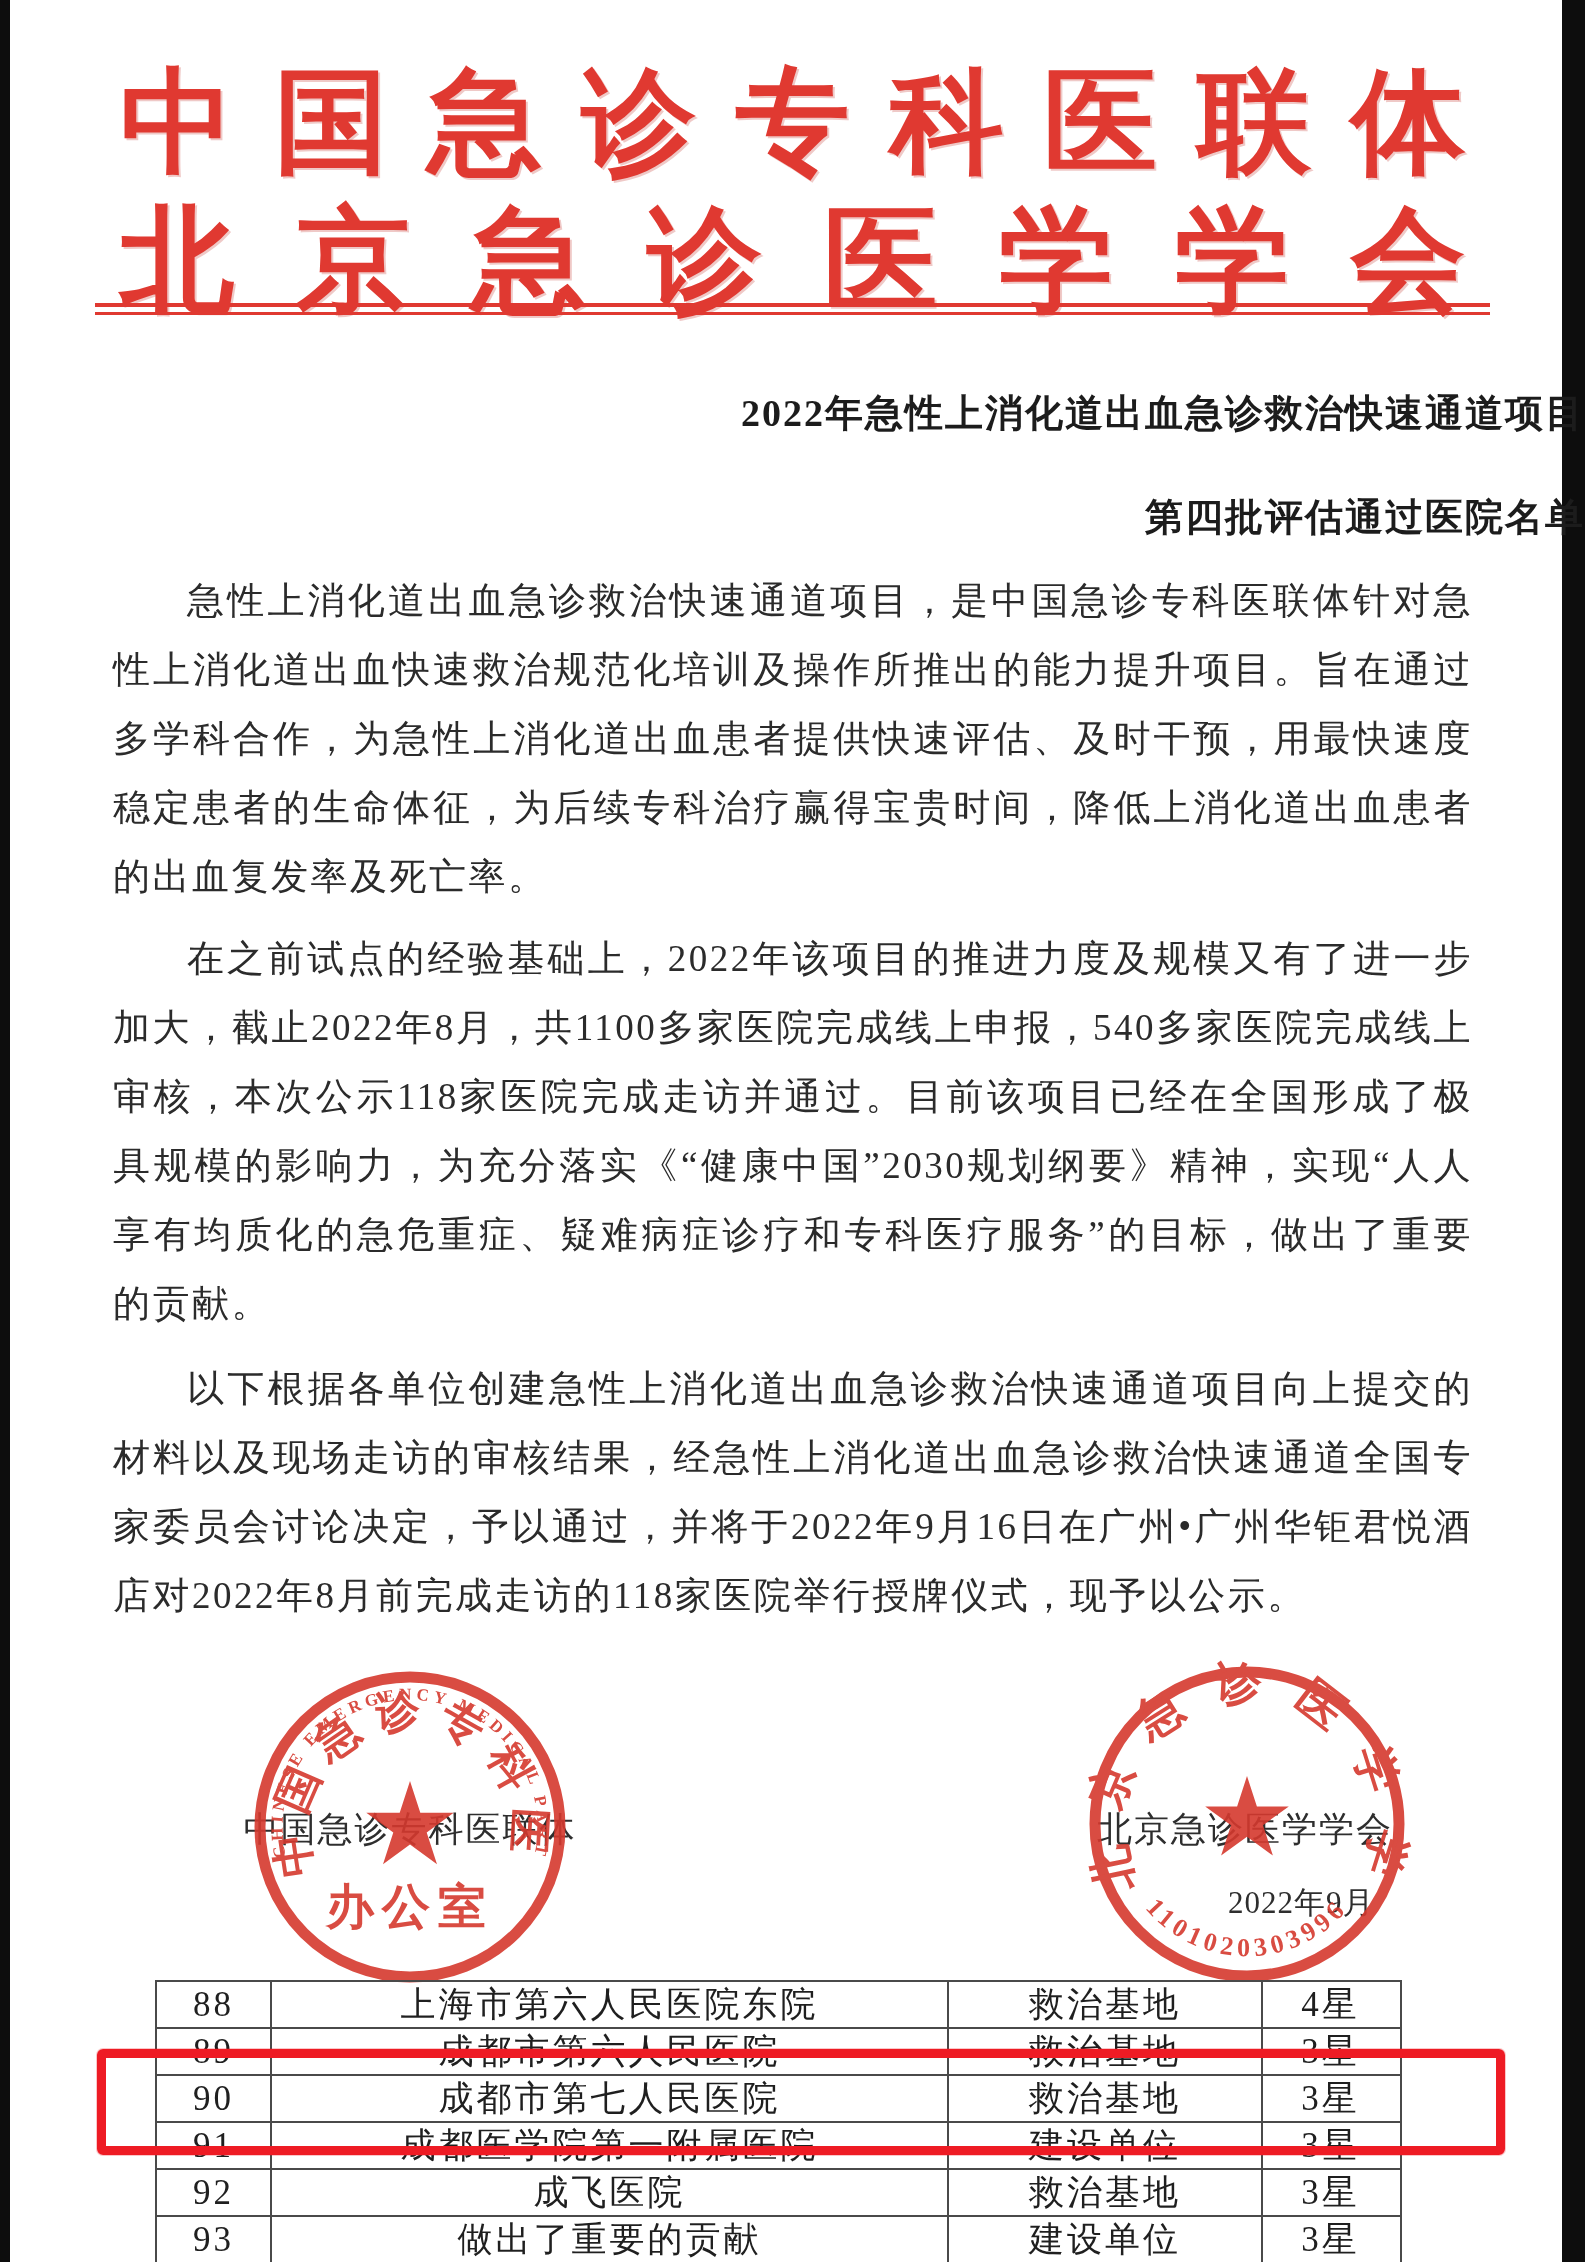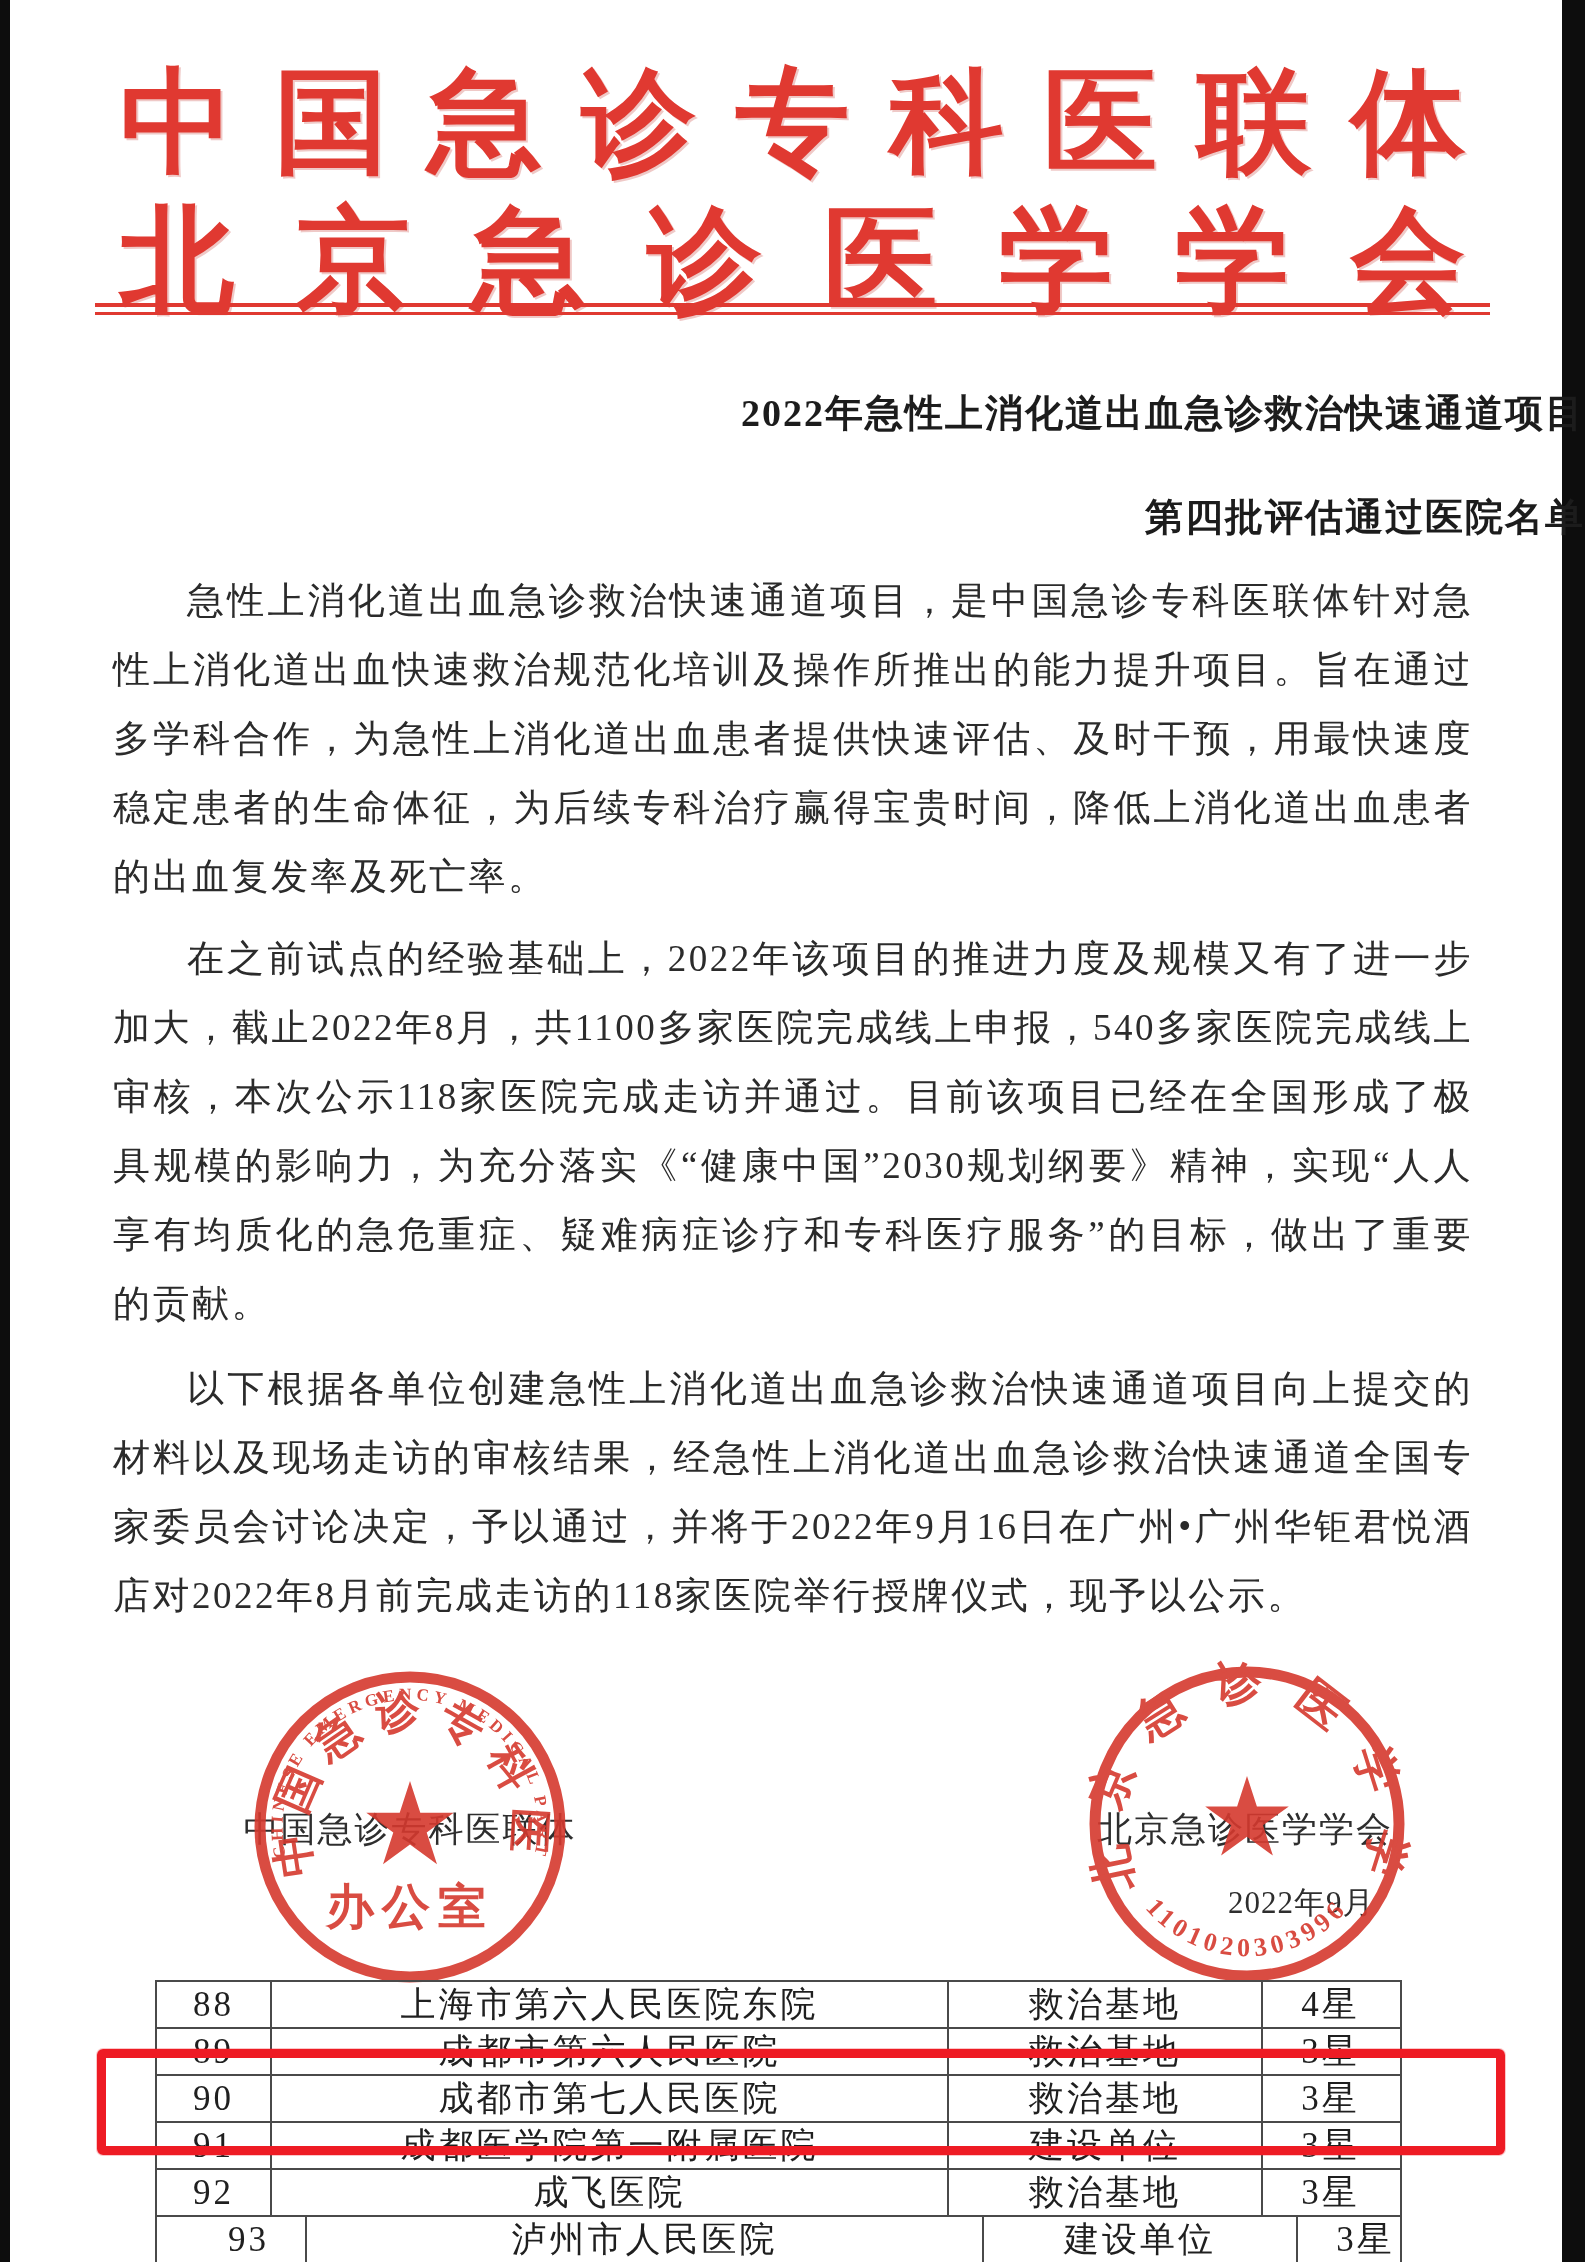--- a/index.html
+++ b/index.html
@@ -54,21 +54,21 @@
   .stamp{position:absolute;z-index:2;opacity:.9;}
   #stamp-left{left:240px;top:1657px;}
   #stamp-right{left:1075px;top:1652px;}
 
   
   .htable{
     position:absolute;left:155px;top:1980px;width:1247px;z-index:3;
     border:2px solid #4a4a4a;box-sizing:border-box;background:transparent;
   }
   .trow{display:grid;grid-template-columns:115px 677px 314px 135px;height:45px;border-bottom:2px solid #4a4a4a;}
-  .trow:last-child{border-bottom:none;margin-left:35px;}
+  .trow:last-child{border-bottom:none;}
   .tcell{
     display:flex;align-items:center;justify-content:center;
     border-right:2px solid #4a4a4a;color:#1f1f1f;font-size:35px;letter-spacing:3px;
     overflow:hidden;white-space:nowrap;
   }
   .tcell:last-child{border-right:none;}
   .highlight-box{
     position:absolute;left:97px;top:2049px;width:1390px;height:88px;z-index:6;
     border:9px solid #ee1b24;border-radius:6px;
     box-shadow:0 0 0 1px rgba(238,27,36,.25);
@@ -154,19 +154,19 @@
     <div class="tcell">3星</div>
   </div>
   <div class="trow">
     <div class="tcell">92</div>
     <div class="tcell">成飞医院</div>
     <div class="tcell">救治基地</div>
     <div class="tcell">3星</div>
   </div>
   <div class="trow">
     <div class="tcell">93</div>
-    <div class="tcell">泸州市人民医院</div>
+    <div class="tcell">做出了重要的贡献</div>
     <div class="tcell">建设单位</div>
     <div class="tcell">3星</div>
   </div>
 </div>
 
 <div class="highlight-box"></div>
 
 </body></html>

